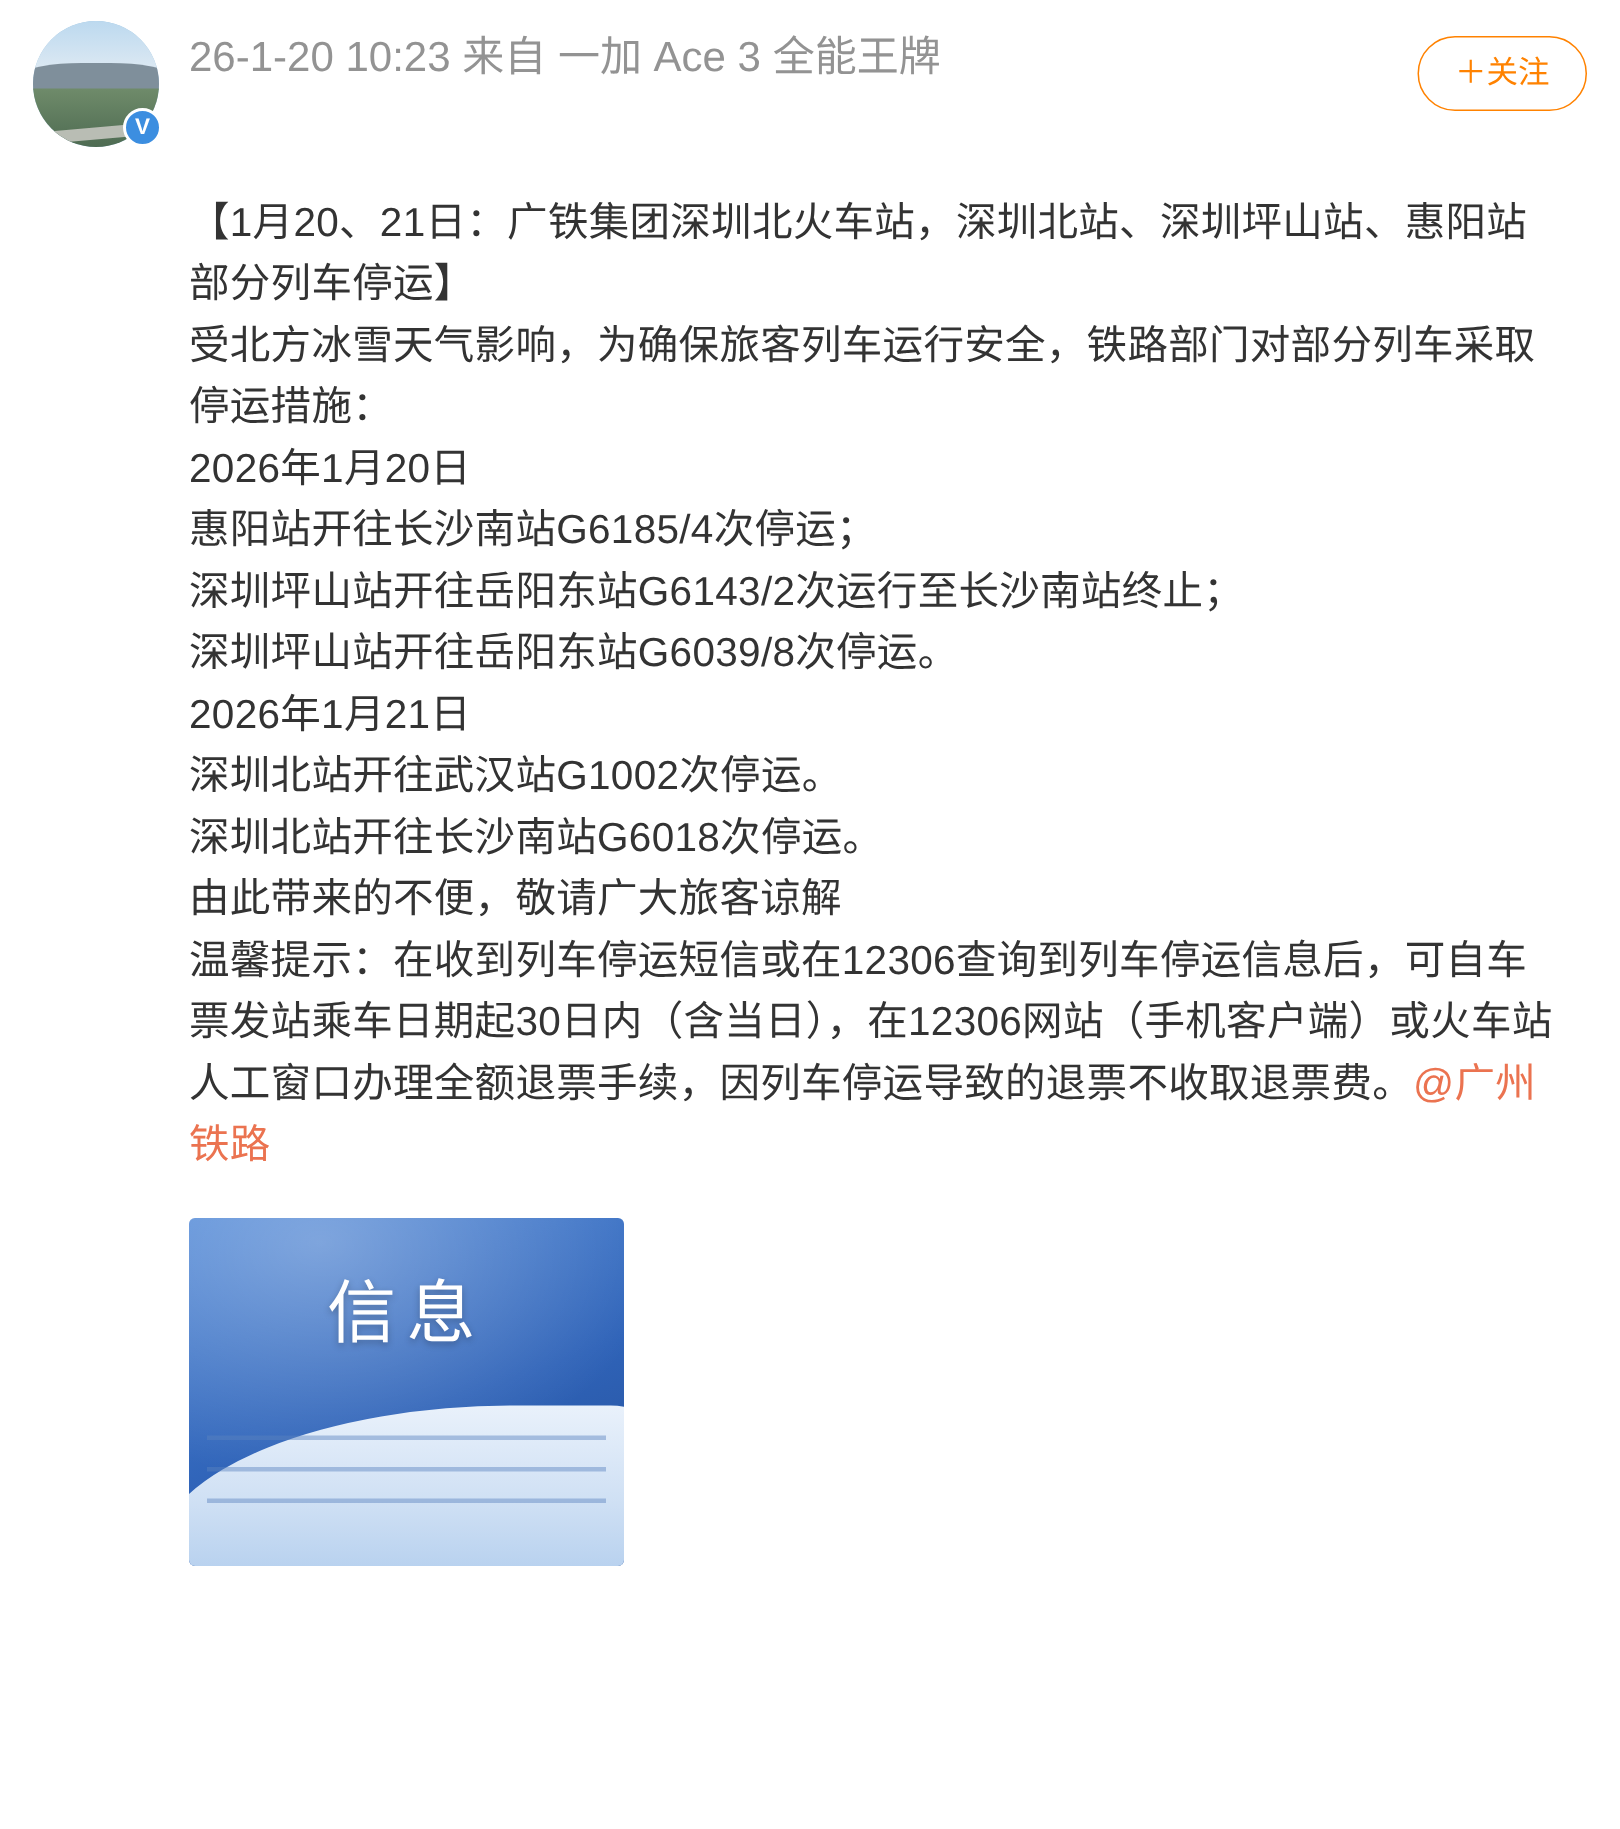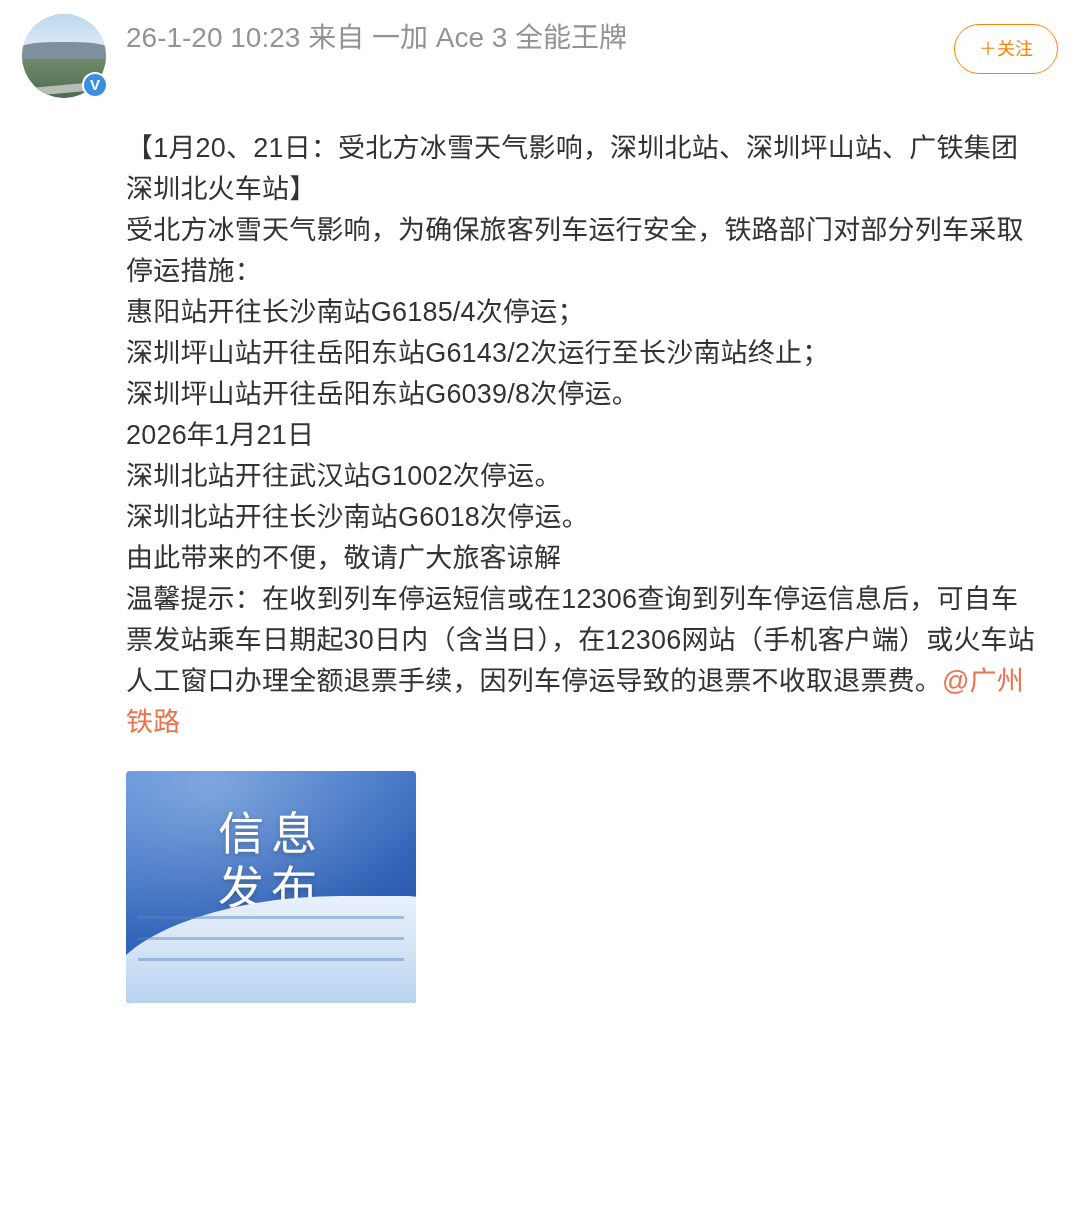--- a/index.html
+++ b/index.html
@@ -119,21 +119,21 @@
   .follow-btn {
     position: absolute;
     right: 0;
     top: 10px;
     height: 50px;
     padding: 0 24px;
     border: 1px solid #ff8200;
     border-radius: 25px;
     color: #ff8200;
     background: #ffffff;
-    font-size: 18px;
+    font-size: 21px;
     line-height: 48px;
     white-space: nowrap;
     cursor: pointer;
   }
 
   
   .content {
     margin-top: 22px;
     padding-left: 104px;
     padding-right: 16px;
@@ -222,42 +222,42 @@
         <span>26-1-20 10:23</span>
         <span class="from-label">来自</span>
         <span class="source">一加 Ace 3 全能王牌</span>
       </div>
     </div>
 
     <div class="follow-btn">＋关注</div>
   </div>
 
   <div class="content">
-    <p class="para">【1月20、21日：受北方冰雪天气影响，深圳北站、深圳坪山站、广铁集团深圳北火车站】</p>
+    <p class="para">【1月20、21日：广铁集团深圳北火车站，深圳北站、深圳坪山站、惠阳站部分列车停运】</p>
 
     <p class="para spaced">受北方冰雪天气影响，为确保旅客列车运行安全，铁路部门对部分列车采取停运措施：</p>
 
     <p class="para spaced">
+      <span class="line">2026年1月20日</span>
       <span class="line">惠阳站开往长沙南站G6185/4次停运；</span>
       <span class="line">深圳坪山站开往岳阳东站G6143/2次运行至长沙南站终止；</span>
       <span class="line">深圳坪山站开往岳阳东站G6039/8次停运。</span>
       <span class="line">2026年1月21日</span>
       <span class="line">深圳北站开往武汉站G1002次停运。</span>
       <span class="line">深圳北站开往长沙南站G6018次停运。</span>
     </p>
 
     <p class="para spaced">由此带来的不便，敬请广大旅客谅解</p>
 
     <p class="para spaced"><span>温馨提示：在收到列车停运短信或在12306查询到列车停运信息后，可自车票发站乘车日期起30日内（含当日），在12306网站（手机客户端）或火车站人工窗口办理全额退票手续，因列车停运导致的退票不收取退票费。</span><span class="mention">@广州铁路</span></p>
   </div>
 
   <div class="media">
     <div class="glow"></div>
     <div class="title1">信息</div>
-    <div class="title2">发布</div>
     <div class="train"></div>
     <div class="train-line tl1"></div>
     <div class="train-line tl2"></div>
     <div class="train-line tl3"></div>
 
   </div>
 
 </div>
 
 </body></html>

